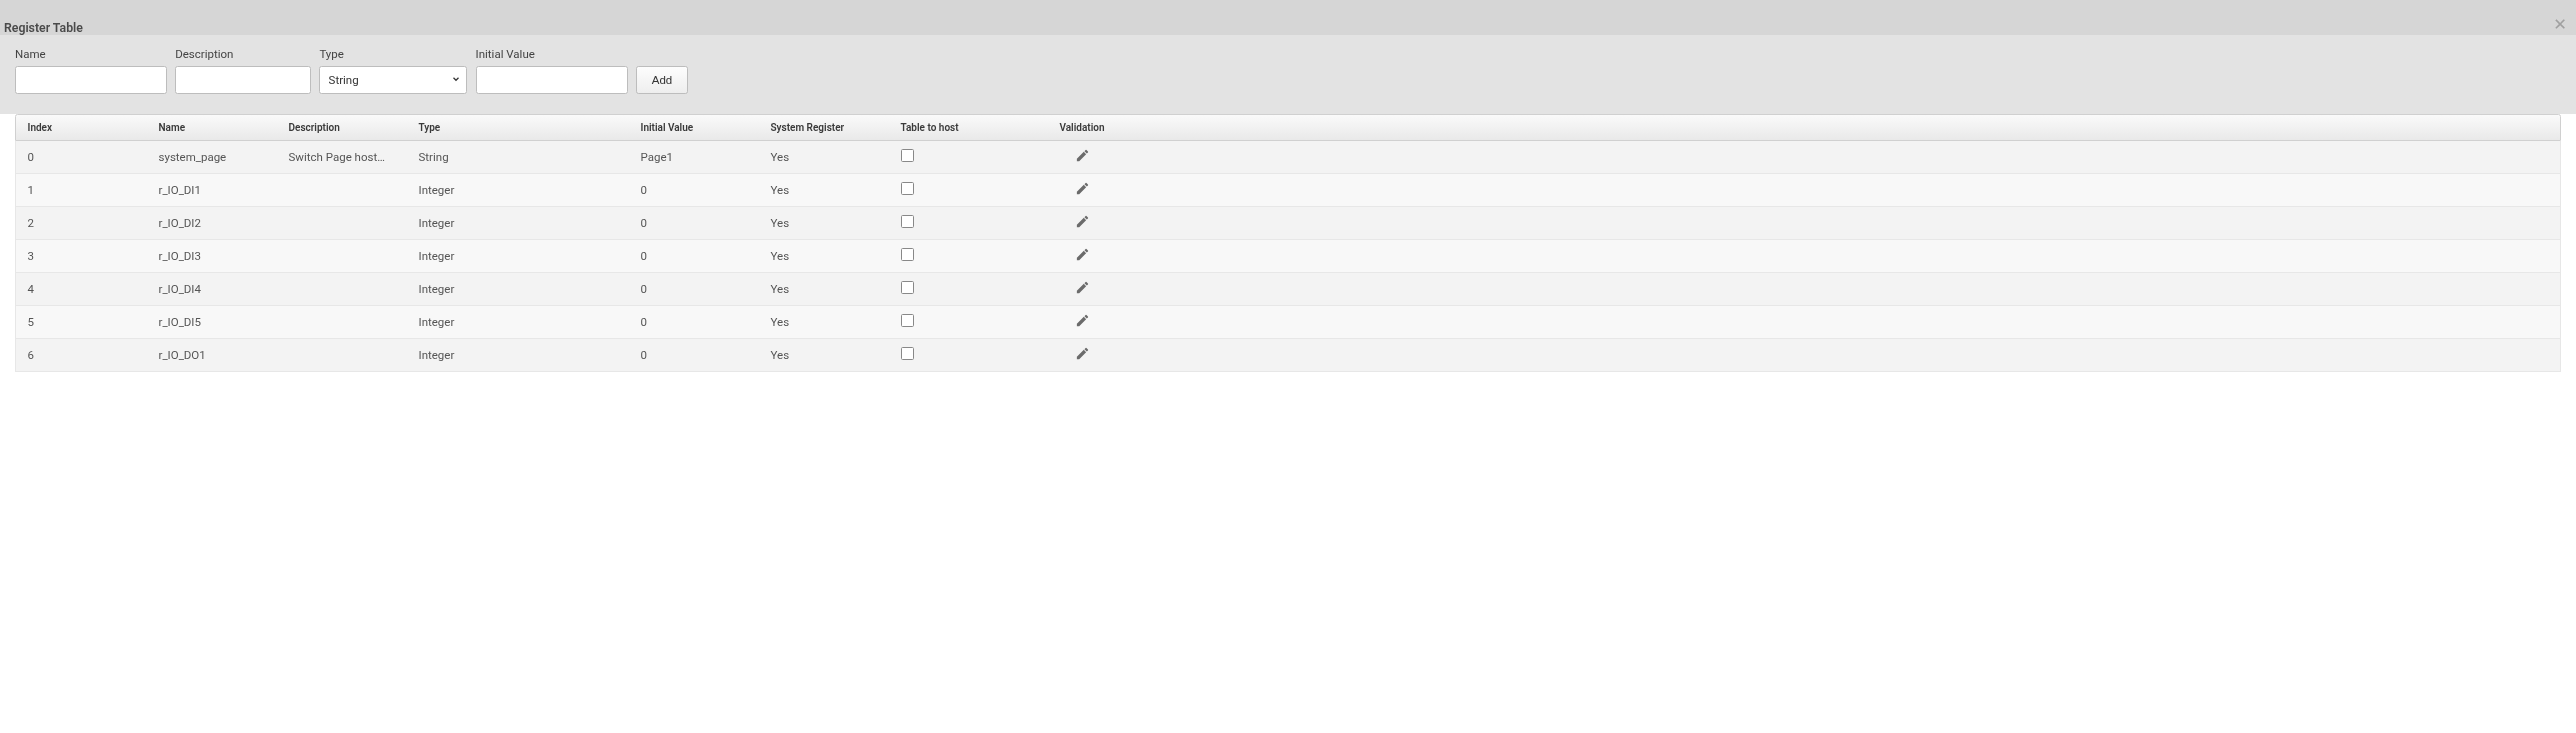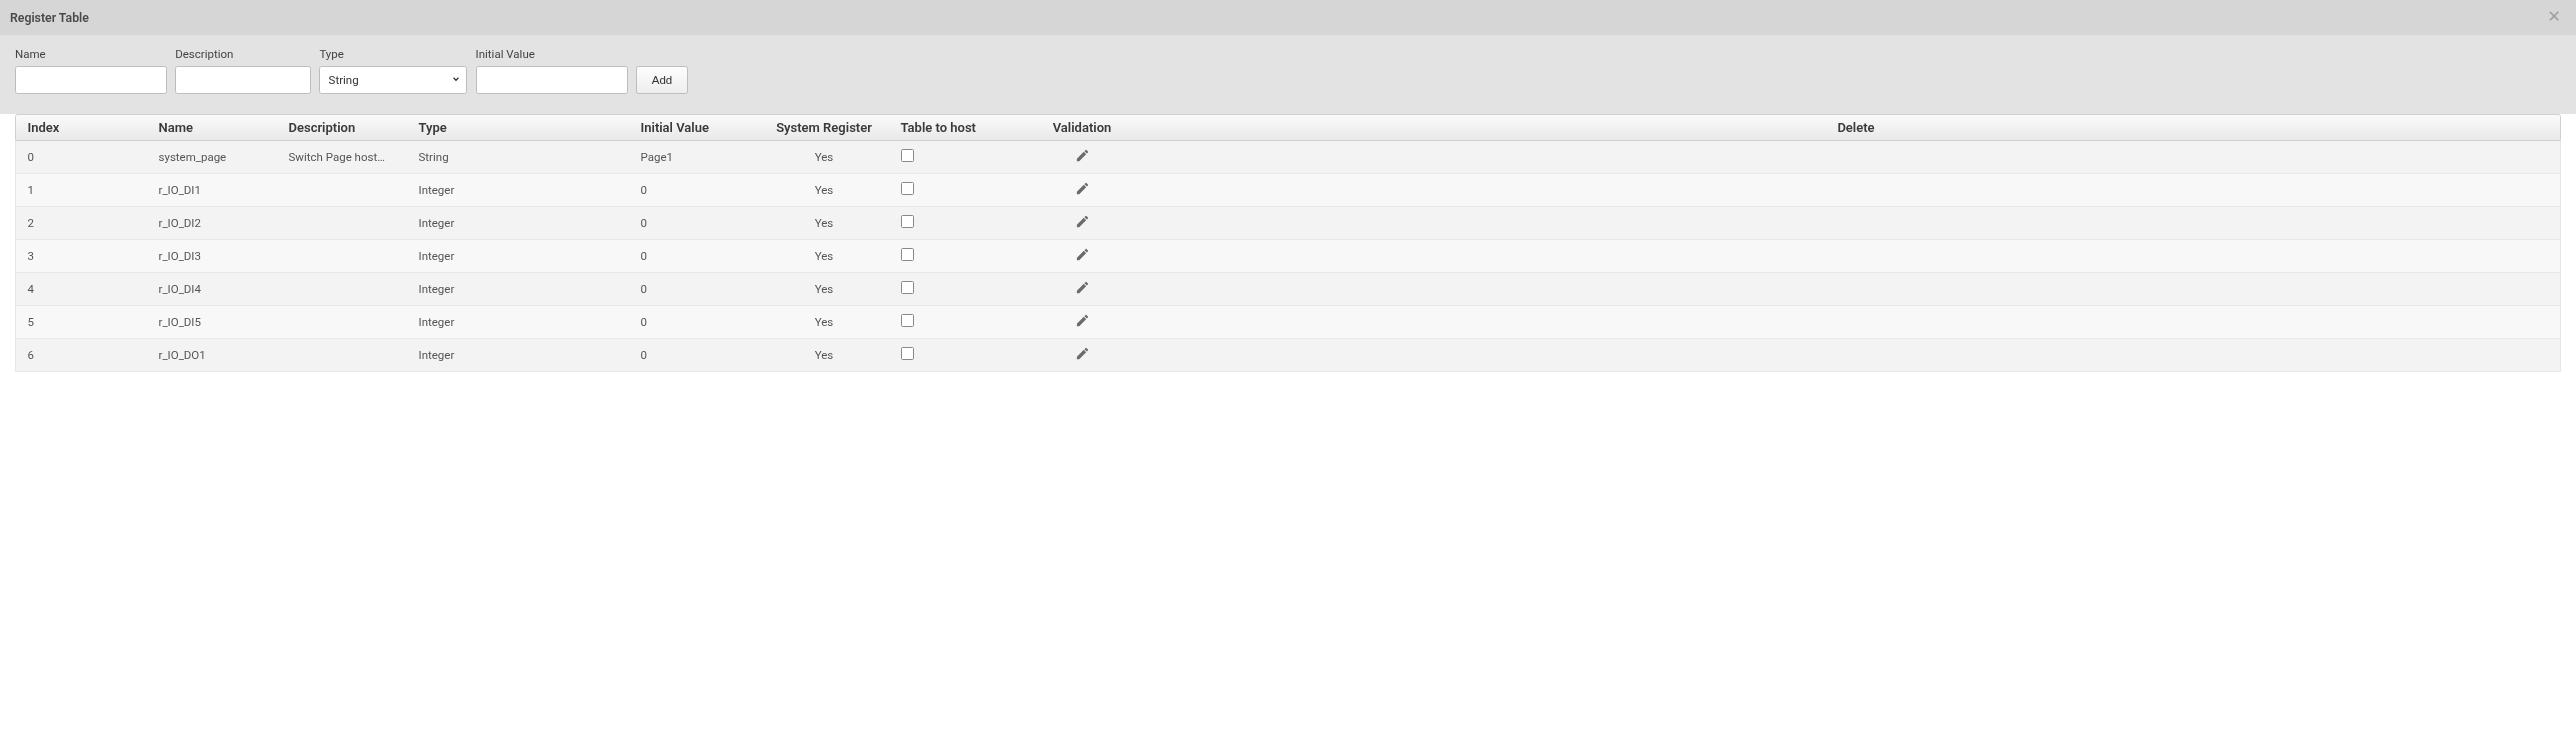--- a/index.html
+++ b/index.html
@@ -12,22 +12,22 @@
       font-size: 11.5px;
       color: #424242;
       background: #ffffff;
     }
 
     
     .titlebar {
       background: #d6d6d6;
       height: 35px;
       display: flex;
-      align-items: center;
-      padding: 0 10px;
+      align-items: flex-end;
+      padding: 0 4px;
       justify-content: space-between;
     }
     .titlebar-title {
       font-weight: 600;
       font-size: 12.3px;
       color: #4a4a4a;
     }
     .titlebar-close {
       font-size: 16.4px;
       color: #a0a0a0;
@@ -108,21 +108,21 @@
       flex-direction: column;
       width: 100%;
     }
     .grid-header {
       display: flex;
       background: linear-gradient(#fafafa, #e9e9e9);
       border: 0.8px solid #d0d0d0;
       border-radius: 2.5px 2.5px 0 0;
       font-weight: 600;
       color: #3a3a3a;
-      font-size: 13px;
+      font-size: 10px;
       height: 27px;
       align-items: center;
     }
     .grid-row {
       display: flex;
       border-bottom: 0.8px solid #e7e7e7;
       border-left: 0.8px solid #e7e7e7;
       border-right: 0.8px solid #e7e7e7;
       height: 33px;
       align-items: center;
@@ -135,21 +135,21 @@
       padding: 0 11.5px;
       overflow: hidden;
       text-overflow: ellipsis;
       white-space: nowrap;
     }
     .col-index    { flex: 0 0 131px; }
     .col-name     { flex: 0 0 130px; }
     .col-desc     { flex: 0 0 130px; }
     .col-type     { flex: 0 0 222px; }
     .col-init     { flex: 0 0 130px; }
-    .col-sys      { flex: 0 0 130px; text-align: center; }
+    .col-sys      { flex: 0 0 130px; }
     .col-send     { flex: 0 0 123px; }
     .col-valid    { flex: 0 0 140px; text-align: left; display:flex; justify-content:center;}
     .col-delete   { flex: 1 1 auto; text-align:center; display:flex; justify-content:center;}
 
     .grid-header .col-valid, .grid-header .col-delete { justify-content:center; }
 
     .checkbox {
       width: 13px;
       height: 13px;
       border: 1.2px solid #888;
@@ -210,21 +210,20 @@
   <div class="grid">
     <div class="grid-header">
       <div class="cell col-index">Index</div>
       <div class="cell col-name">Name</div>
       <div class="cell col-desc">Description</div>
       <div class="cell col-type">Type</div>
       <div class="cell col-init">Initial Value</div>
       <div class="cell col-sys">System Register</div>
       <div class="cell col-send">Table to host</div>
       <div class="cell col-valid">Validation</div>
-      <div class="cell col-delete">Delete</div>
     </div>
     <div class="scroll-area" id="grid-body">
         <div class="grid-row">
           <div class="cell col-index">0</div>
           <div class="cell col-name">system_page</div>
           <div class="cell col-desc">Switch Page host…</div>
           <div class="cell col-type">String</div>
           <div class="cell col-init">Page1</div>
           <div class="cell col-sys">Yes</div>
           <div class="cell col-send"><span class="checkbox"></span></div>

